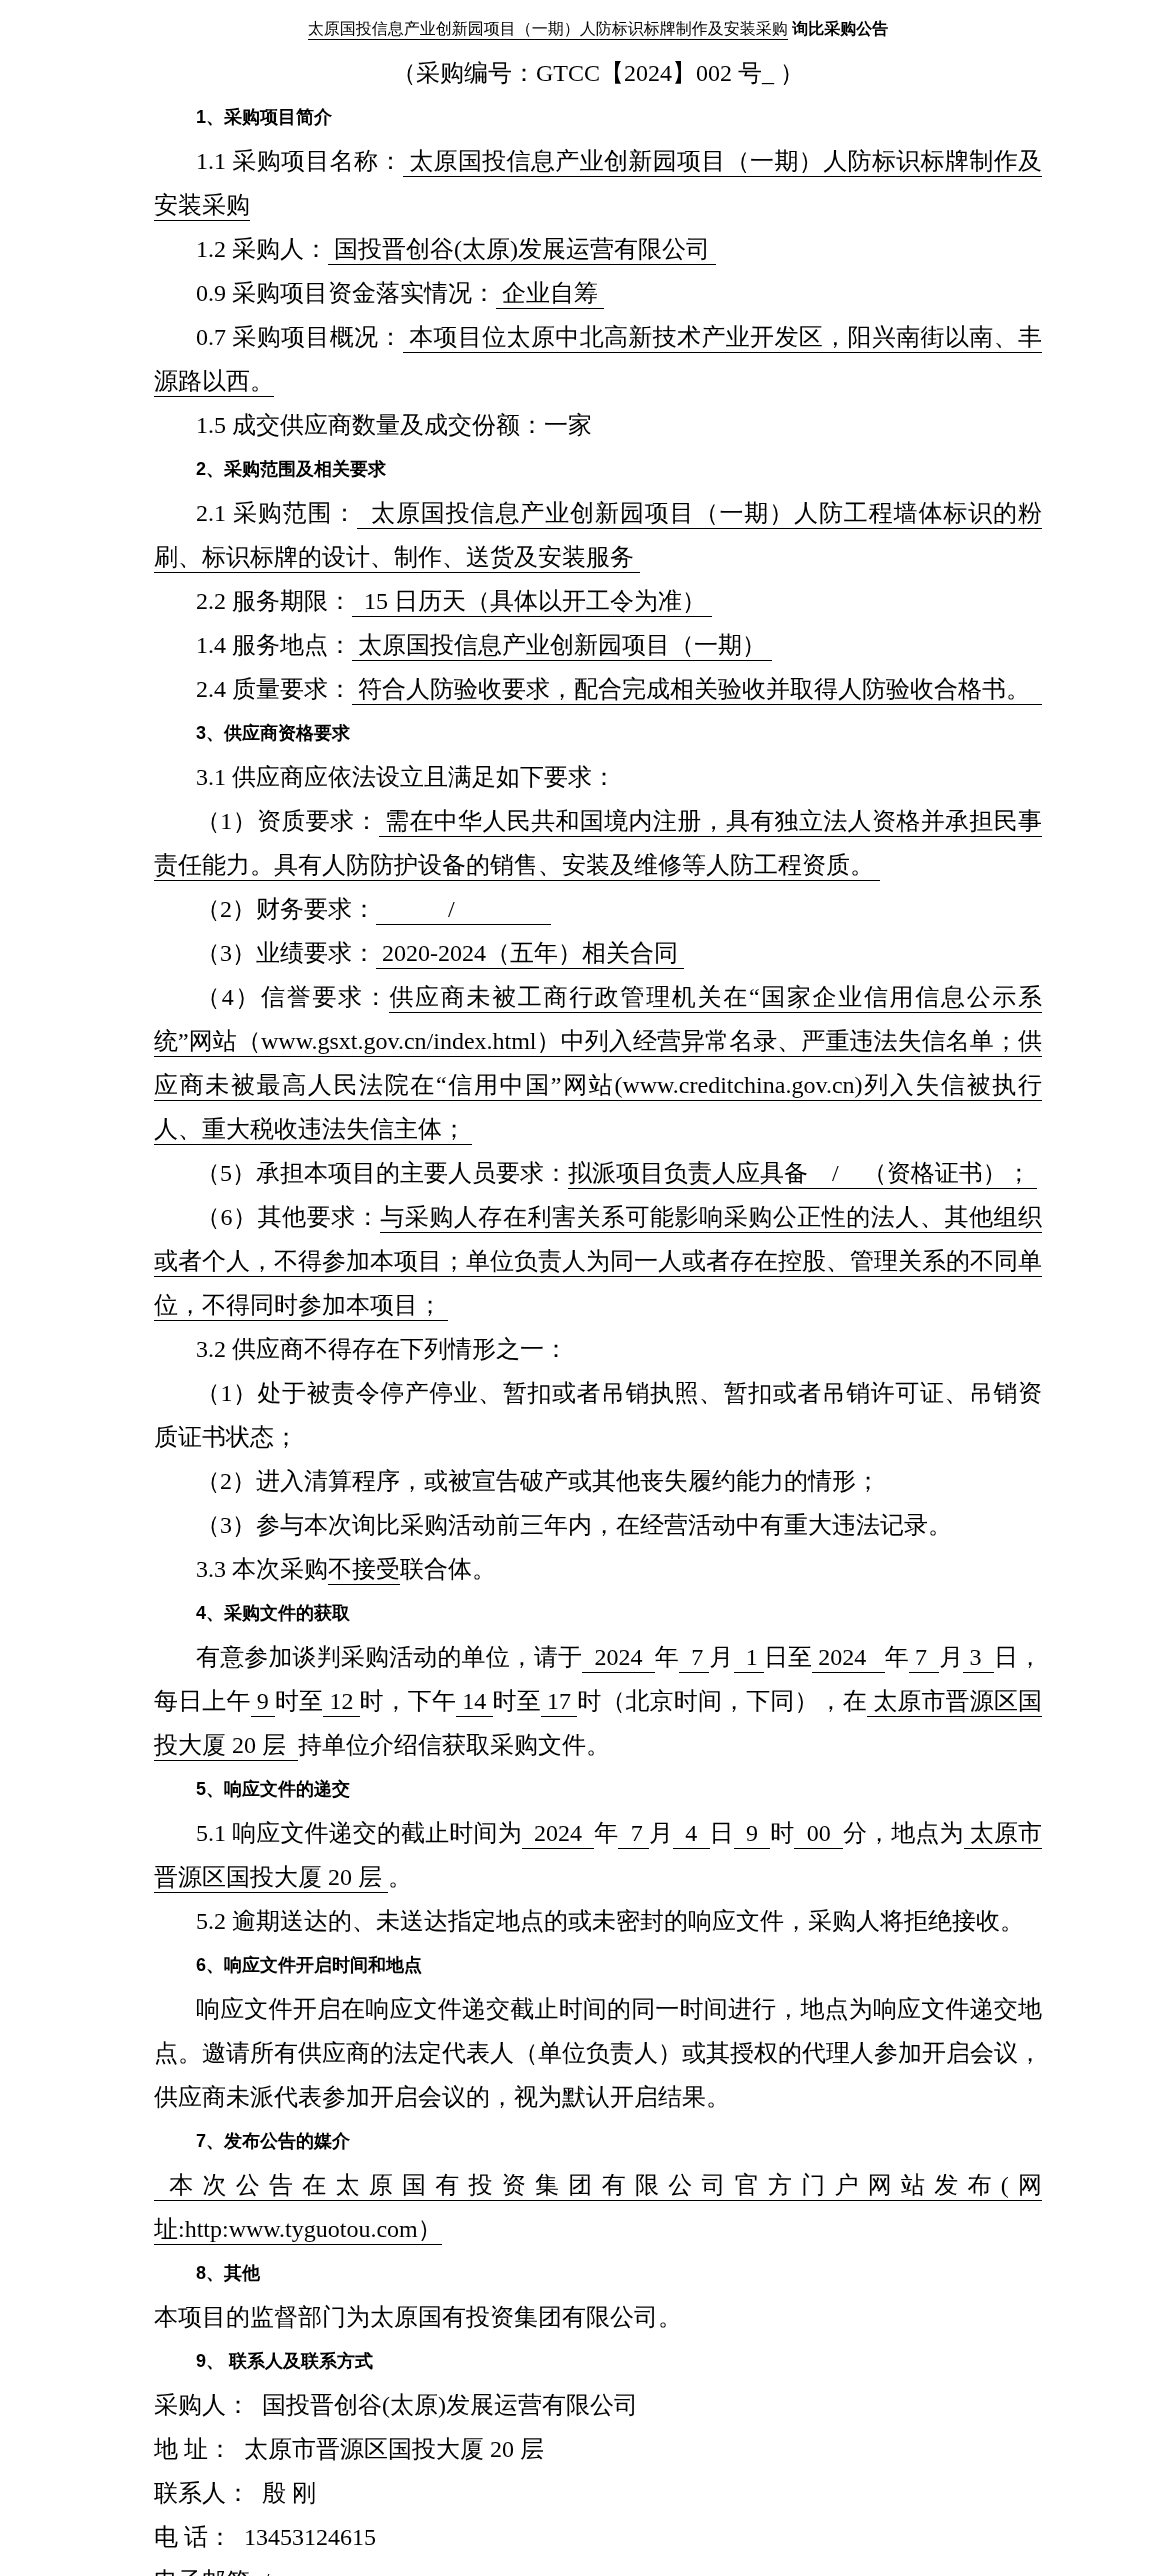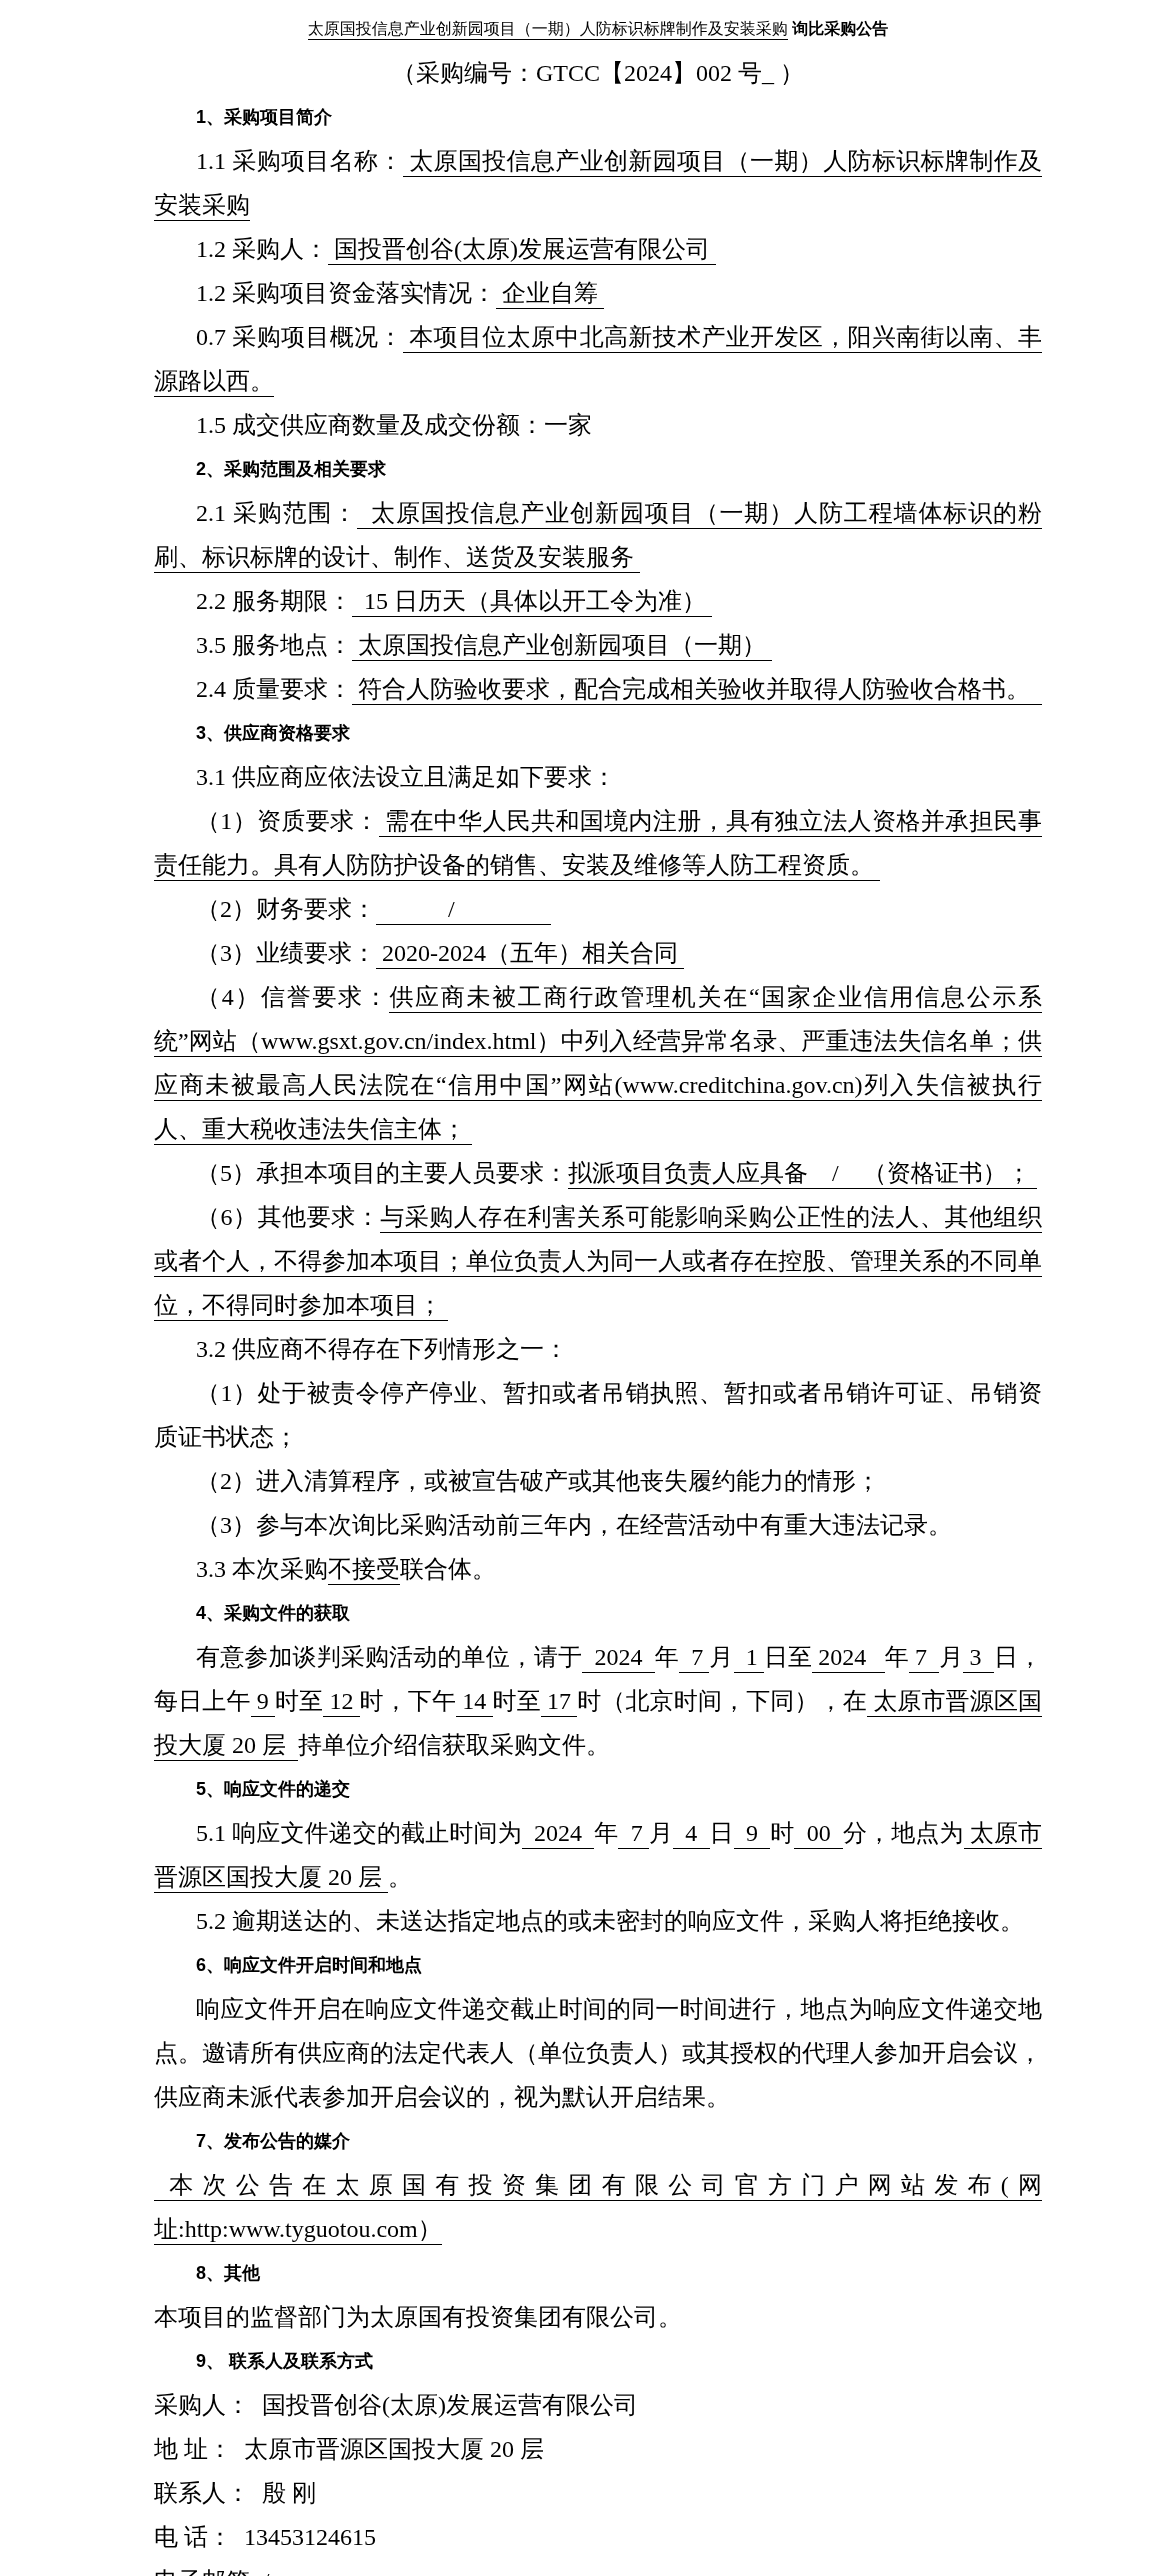--- a/index.html
+++ b/index.html
@@ -44,27 +44,27 @@
 </head>
 <body>
 
 <div class="page">
   <div class="content">
       <p class="center title"><span class="u">太原国投信息产业创新园项目（一期）人防标识标牌制作及安装采购</span><span class="b">&nbsp;询比采购公告</span></p>
       <p class="center"><span>（采购编号：GTCC【2024】002 号_ ）</span></p>
       <p class="h ind"><span>1、采购项目简介</span></p>
       <p class="ind"><span>1.1 采购项目名称：</span><span class="u">&nbsp;太原国投信息产业创新园项目（一期）人防标识标牌制作及安装采购</span></p>
       <p class="ind"><span>1.2 采购人：</span><span class="u">&nbsp;国投晋创谷(太原)发展运营有限公司&nbsp;</span></p>
-      <p class="ind"><span>1.2 采购项目资金落实情况：</span><span class="u">&nbsp;企业自筹&nbsp;</span></p>
+      <p class="ind"><span>0.9 采购项目资金落实情况：</span><span class="u">&nbsp;企业自筹&nbsp;</span></p>
       <p class="ind"><span>0.7 采购项目概况：</span><span class="u">&nbsp;本项目位太原中北高新技术产业开发区，阳兴南街以南、丰源路以西。</span></p>
       <p class="ind"><span>1.5 成交供应商数量及成交份额：一家</span></p>
       <p class="h ind"><span>2、采购范围及相关要求</span></p>
       <p class="ind"><span>2.1 采购范围：</span><span class="u">&nbsp;&nbsp;太原国投信息产业创新园项目（一期）人防工程墙体标识的粉刷、标识标牌的设计、制作、送货及安装服务&nbsp;</span></p>
       <p class="ind"><span>2.2 服务期限：</span><span class="u">&nbsp;&nbsp;15 日历天（具体以开工令为准）&nbsp;</span></p>
-      <p class="ind"><span>3.5 服务地点：</span><span class="u">&nbsp;太原国投信息产业创新园项目（一期）&nbsp;</span></p>
+      <p class="ind"><span>1.4 服务地点：</span><span class="u">&nbsp;太原国投信息产业创新园项目（一期）&nbsp;</span></p>
       <p class="ind"><span>2.4 质量要求：</span><span class="u">&nbsp;符合人防验收要求，配合完成相关验收并取得人防验收合格书。&nbsp;&nbsp;</span></p>
       <p class="h ind"><span>3、供应商资格要求</span></p>
       <p class="ind"><span>3.1 供应商应依法设立且满足如下要求：</span></p>
       <p class="ind"><span>（1）资质要求：</span><span class="u">&nbsp;需在中华人民共和国境内注册，具有独立法人资格并承担民事责任能力。具有人防防护设备的销售、安装及维修等人防工程资质。&nbsp;</span></p>
       <p class="ind"><span>（2）财务要求：</span><span class="u">　　　/　　　　</span></p>
       <p class="ind"><span>（3）业绩要求：</span><span class="u">&nbsp;2020-2024（五年）相关合同&nbsp;</span></p>
       <p class="ind"><span>（4）信誉要求：</span><span class="u">供应商未被工商行政管理机关在“国家企业信用信息公示系统”网站（www.gsxt.gov.cn/index.html）中列入经营异常名录、严重违法失信名单；供应商未被最高人民法院在“信用中国”网站(www.creditchina.gov.cn)列入失信被执行人、重大税收违法失信主体；&nbsp;</span></p>
       <p class="ind"><span>（5）承担本项目的主要人员要求：</span><span class="u">拟派项目负责人应具备　/　（资格证书）；&nbsp;</span></p>
       <p class="ind"><span>（6）其他要求：</span><span class="u">与采购人存在利害关系可能影响采购公正性的法人、其他组织或者个人，不得参加本项目；单位负责人为同一人或者存在控股、管理关系的不同单位，不得同时参加本项目；&nbsp;</span></p>
       <p class="ind"><span>3.2 供应商不得存在下列情形之一：</span></p>

